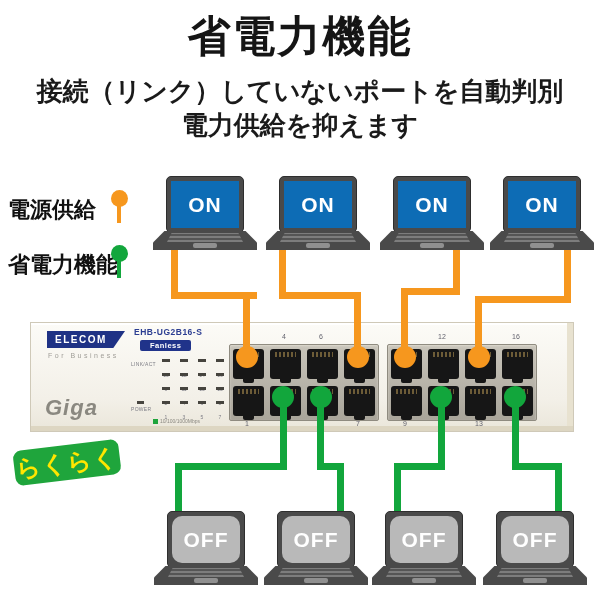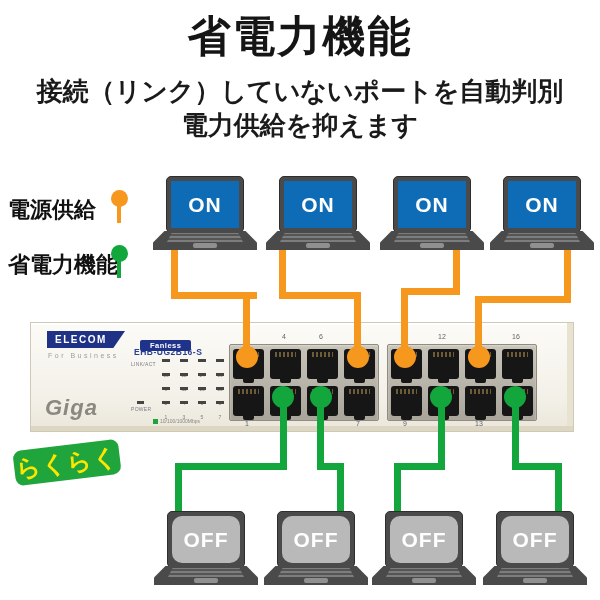--- a/index.html
+++ b/index.html
@@ -41,21 +41,21 @@
 
   
   .switch{position:absolute;left:30px;top:322px;width:542px;height:108px;z-index:1;
           background:linear-gradient(180deg,#fcfbf7 0%,#f3f0e8 70%,#eae6da 100%);
           border:1px solid #cfc9b8;border-radius:0;
           box-shadow:inset 0 -5px 0 #ddd6c2,inset -6px 0 0 #e8e2d0,inset 0 2px 0 #ffffff;}
   .elecom-logo{position:absolute;left:16px;top:8px;width:78px;height:17px;background:#1f3285;
                clip-path:polygon(0 0,100% 0,85% 100%,0 100%);color:#fff;font-weight:bold;
                font-size:10px;letter-spacing:1.5px;display:flex;align-items:center;padding-left:8px;box-sizing:border-box;}
   .for-business{position:absolute;left:17px;top:29px;font-size:7px;color:#a09e98;letter-spacing:2.5px;}
-  .model{position:absolute;left:103px;top:24px;font-size:8.5px;font-weight:bold;color:#2c3e92;letter-spacing:0.5px;}
+  .model{position:absolute;left:103px;top:4px;font-size:8.5px;font-weight:bold;color:#2c3e92;letter-spacing:0.5px;}
   .fanless{position:absolute;left:109px;top:17px;background:#20338a;color:#fff;font-size:7.5px;
            font-weight:bold;padding:1px 10px;border-radius:2px;letter-spacing:0.5px;}
   .giga{position:absolute;left:14px;top:72px;font-size:22px;font-weight:bold;font-style:italic;
         color:#8a8880;letter-spacing:1px;}
   .ledgrid{position:absolute;left:126px;top:36px;}
   .lrow{position:absolute;left:0;white-space:nowrap;}
   .lcell{display:inline-block;width:18px;text-align:center;vertical-align:top;}
   .ldash{display:block;width:8px;height:3px;background:#46443e;margin:0 auto 1px;}
   .lnum{font-size:5px;color:#7d7d85;}
   .ledside{position:absolute;font-size:5px;color:#7d7d85;letter-spacing:0.3px;}

